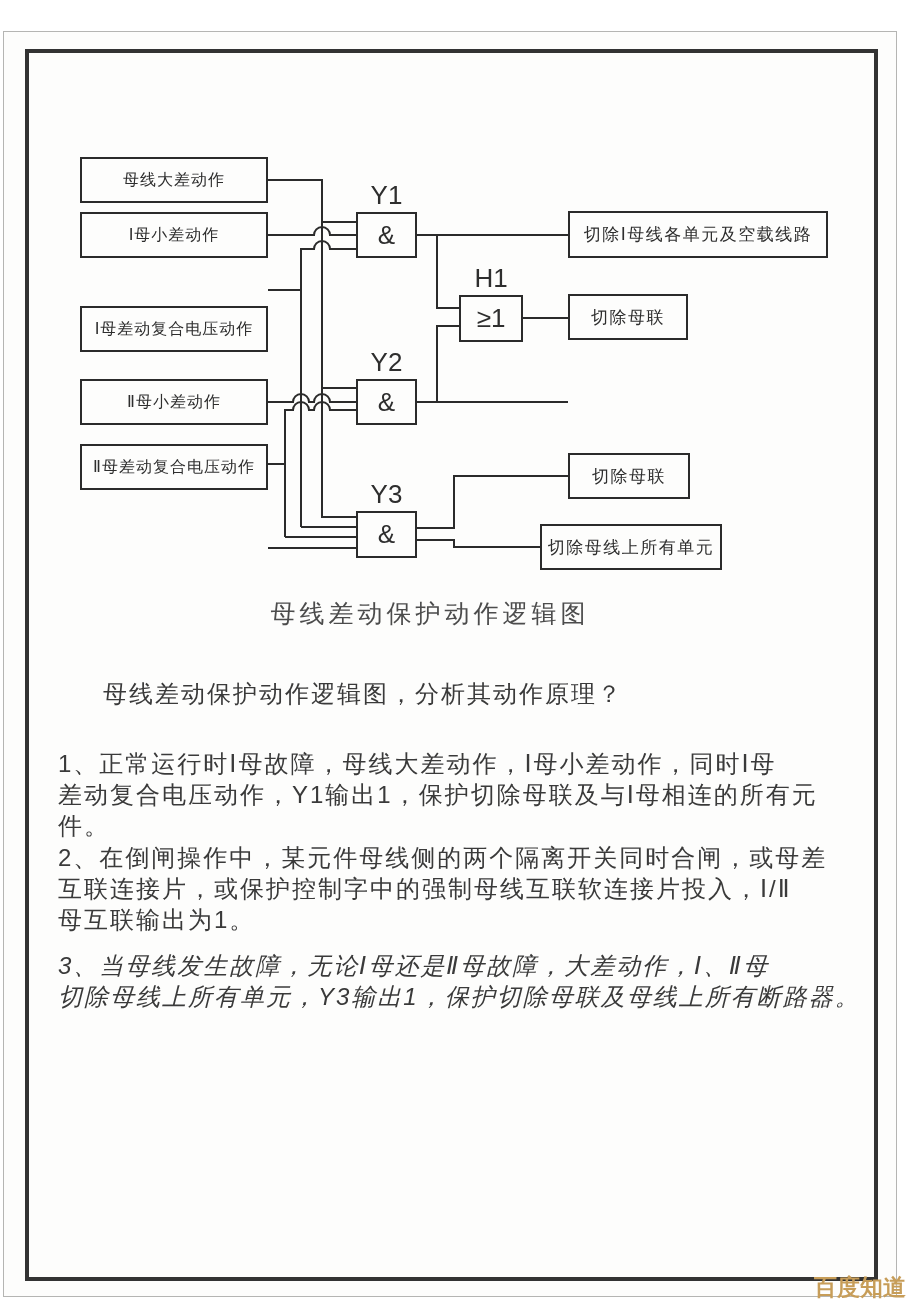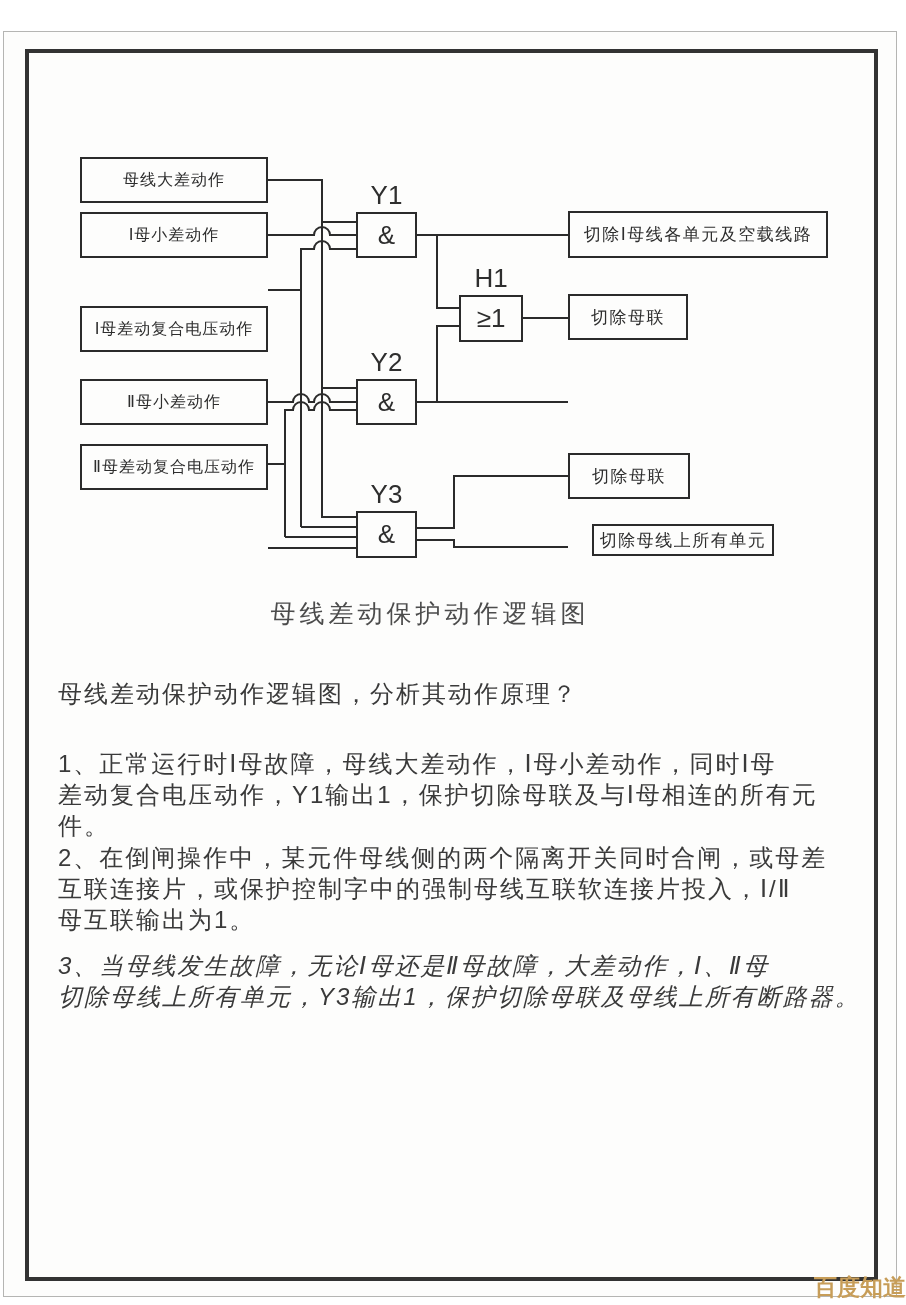--- a/index.html
+++ b/index.html
@@ -110,25 +110,25 @@
 
   <div class="gate-label" style="left:356px;top:347px;width:61px;">Y2</div>
   <div class="gate" style="left:356px;top:379px;width:61px;height:46px;">&amp;</div>
 
   <div class="gate-label" style="left:356px;top:479px;width:61px;">Y3</div>
   <div class="gate" style="left:356px;top:511px;width:61px;height:47px;">&amp;</div>
 
   <div class="dbox obox" style="left:568px;top:211px;width:260px;height:47px;">切除Ⅰ母线各单元及空载线路</div>
   <div class="dbox obox" style="left:568px;top:294px;width:120px;height:46px;">切除母联</div>
   <div class="dbox obox" style="left:568px;top:453px;width:122px;height:46px;">切除母联</div>
-  <div class="dbox obox" style="left:592px;top:524px;width:182px;height:32px;">切除母线上所有单元</div>
+  <div class="dbox obox" style="left:540px;top:524px;width:182px;height:46px;">切除母线上所有单元</div>
 
   <div class="caption">母线差动保护动作逻辑图</div>
 
-  <div class="bodyline" style="top:678px;">母线差动保护动作逻辑图，分析其动作原理？</div>
+  <div class="bodyline" style="top:678px;margin-left:45px;">母线差动保护动作逻辑图，分析其动作原理？</div>
 
   <div class="para" style="top:748px;">
     <div class="bodyline">1、正常运行时Ⅰ母故障，母线大差动作，Ⅰ母小差动作，同时Ⅰ母</div>
     <div class="bodyline">差动复合电压动作，Y1输出1，保护切除母联及与Ⅰ母相连的所有元</div>
     <div class="bodyline">件。</div>
   </div>
 
   <div class="para" style="top:842px;">
     <div class="bodyline">2、在倒闸操作中，某元件母线侧的两个隔离开关同时合闸，或母差</div>
     <div class="bodyline">互联连接片，或保护控制字中的强制母线互联软连接片投入，Ⅰ/Ⅱ</div>

